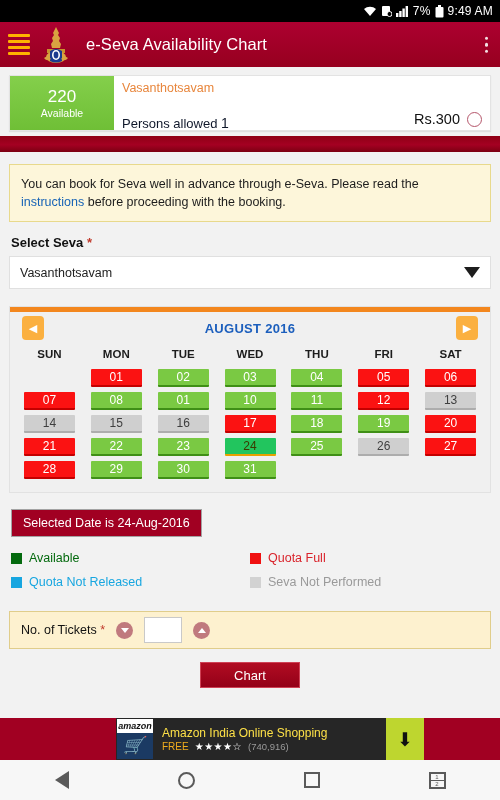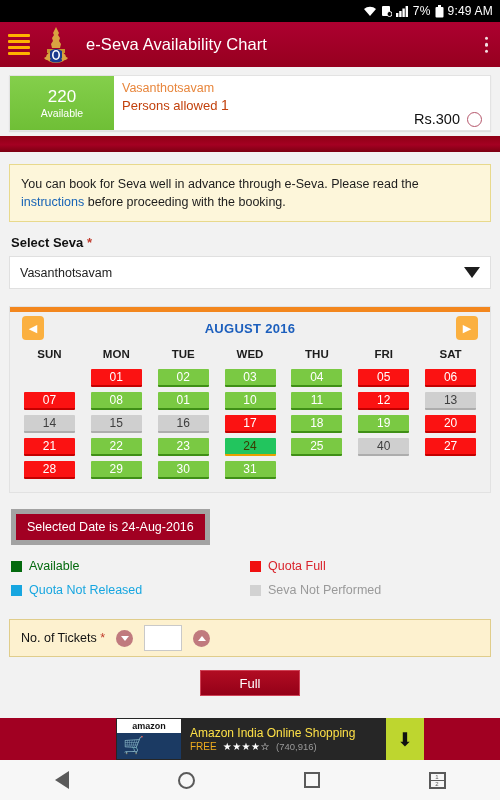--- a/index.html
+++ b/index.html
@@ -45,21 +45,21 @@
   .avail-left {
     width: 104px; background: #7ac943;
     background: linear-gradient(180deg,#84cf4b 0%,#6fbf36 100%);
     color: #fff; display: flex; flex-direction: column;
     align-items: center; justify-content: center; line-height: 1.15;
   }
   .avail-count { font-size: 17px; }
   .avail-label { font-size: 10.5px; }
   .avail-right { flex: 1; position: relative; padding: 5px 8px; }
   .seva-name { color: #e8863c; font-size: 12.5px; }
-  .persons { color: #c2410c; font-size: 13px; margin-top: 2px; }
+  .persons { color: #0f172a; font-size: 13px; margin-top: 20px; }
   .persons b { font-weight: normal; font-size: 14px; }
   .price-row {
     position: absolute; right: 8px; bottom: 3px;
     display: flex; align-items: center; gap: 7px; text-align: center;
   }
   .price { font-size: 14.5px; color: #111; }
   .radio { width: 15px; height: 15px; border: 1.6px solid #b5566b; border-radius: 50%; background: #fff; }
 
   
   .redstrip {
@@ -115,21 +115,21 @@
   }
   .day.empty { background: transparent; cursor: default; }
   .day.green { background: #7ac943; color: #fff; border-bottom: 2px solid #3f8f16; }
   .day.red   { background: #fb1212; color: #fff; border-bottom: 2px solid #c40000; }
   .day.grey  { background: #cfcfcf; color: #3f3f3f; border-bottom: 2px solid #adadad; }
   .day.yellow{ background: #22c55e; color: #3a3a00; border-bottom: 2px solid #e8a100; }
 
   
   .sel-date {
     display: inline-block; margin: 16px 0 0 11px; background: #a10022;
-    color: #fff; font-size: 12.5px; padding: 6px 11px; border: 5px solid #a3a3a3;
+    color: #fff; font-size: 12.5px; padding: 6px 11px; border: 1px solid #a3a3a3;
   }
   .legend { margin: 14px 11px 0 11px; display: grid; grid-template-columns: 1fr 1fr; row-gap: 10px; }
   .leg-item { display: flex; align-items: center; gap: 7px; font-size: 12.5px; }
   .leg-sw { width: 11px; height: 11px; display: inline-block; }
   .sw-green { background: #046a0e; } .lg-green { color: #046a0e; }
   .sw-red   { background: #f01010; } .lg-red   { color: #d9232b; }
   .sw-blue  { background: #17a6e0; } .lg-blue  { color: #17a6e0; }
   .sw-grey  { background: #d2d2d2; } .lg-grey  { color: #9a9a9a; }
 
   
@@ -158,21 +158,21 @@
     color: #fff; border: 1px solid #cf4155; width: 100px; height: 26px; font-size: 13px;
     font-family: inherit; cursor: pointer;
   }
 
   
   .ad-strip {
     position: absolute; left: 0; bottom: 40px; width: 500px; height: 42px;
     background: #a10022; display: flex; align-items: center;
   }
   .ad-box { margin-left: 116px; width: 270px; height: 42px; background: #262626; display: flex; align-items: center; }
-  .ad-icon { width: 64px; height: 40px; margin: 0 1px; background: #1b3a63; position: relative; overflow: hidden; }
+  .ad-icon { width: 36px; height: 40px; margin: 0 1px; background: #1b3a63; position: relative; overflow: hidden; font-style: italic; }
   .ad-icon .az { position: absolute; top: 0; left: 0; right: 0; height: 14px; background: #fff; color: #111;
      font-size: 9px; display: flex; align-items: center; justify-content: center; font-weight: bold; }
   .ad-icon .cart { position: absolute; bottom: 3px; left: 6px; font-size: 17px; color: #fff; }
   .ad-text { margin-left: 8px; }
   .ad-title { color: #fde047; font-size: 12px; }
   .ad-sub { display: flex; align-items: center; gap: 6px; margin-top: 1px; }
   .ad-free { color: #f0ad1e; font-size: 10px; }
   .ad-stars { color: #fff; font-size: 10px; letter-spacing: .5px; }
   .ad-count { color: #9a9a9a; font-size: 9.5px; }
   .ad-dl { width: 38px; height: 42px; background: #bed62f; display: flex; align-items: center; justify-content: center; color: #111; font-size: 19px; }
@@ -404,21 +404,21 @@
             <div class="cal-cell">
               <div class="day green">23</div>
             </div>
             <div class="cal-cell">
               <div class="day yellow">24</div>
             </div>
             <div class="cal-cell">
               <div class="day green">25</div>
             </div>
             <div class="cal-cell">
-              <div class="day grey">40</div>
+              <div class="day grey">26</div>
             </div>
             <div class="cal-cell">
               <div class="day red">27</div>
             </div>
           </div>
           <div class="cal-row">
             <div class="cal-cell">
               <div class="day red">28</div>
             </div>
             <div class="cal-cell">
@@ -477,21 +477,21 @@
         <i></i>
       </span>
     <input class="ticket-input" type="text" placeholder="" style="">
     <span class="step up">
         <i></i>
       </span>
   </div>
 
   
   <div class="login-row">
-    <button class="login-btn">Full</button>
+    <button class="login-btn">Chart</button>
   </div>
 
   
   <div class="ad-strip">
     <div class="ad-box">
       <div class="ad-icon">
         <div class="az">amazon</div>
         <div class="cart">🛒</div>
       </div>
       <div class="ad-text">

